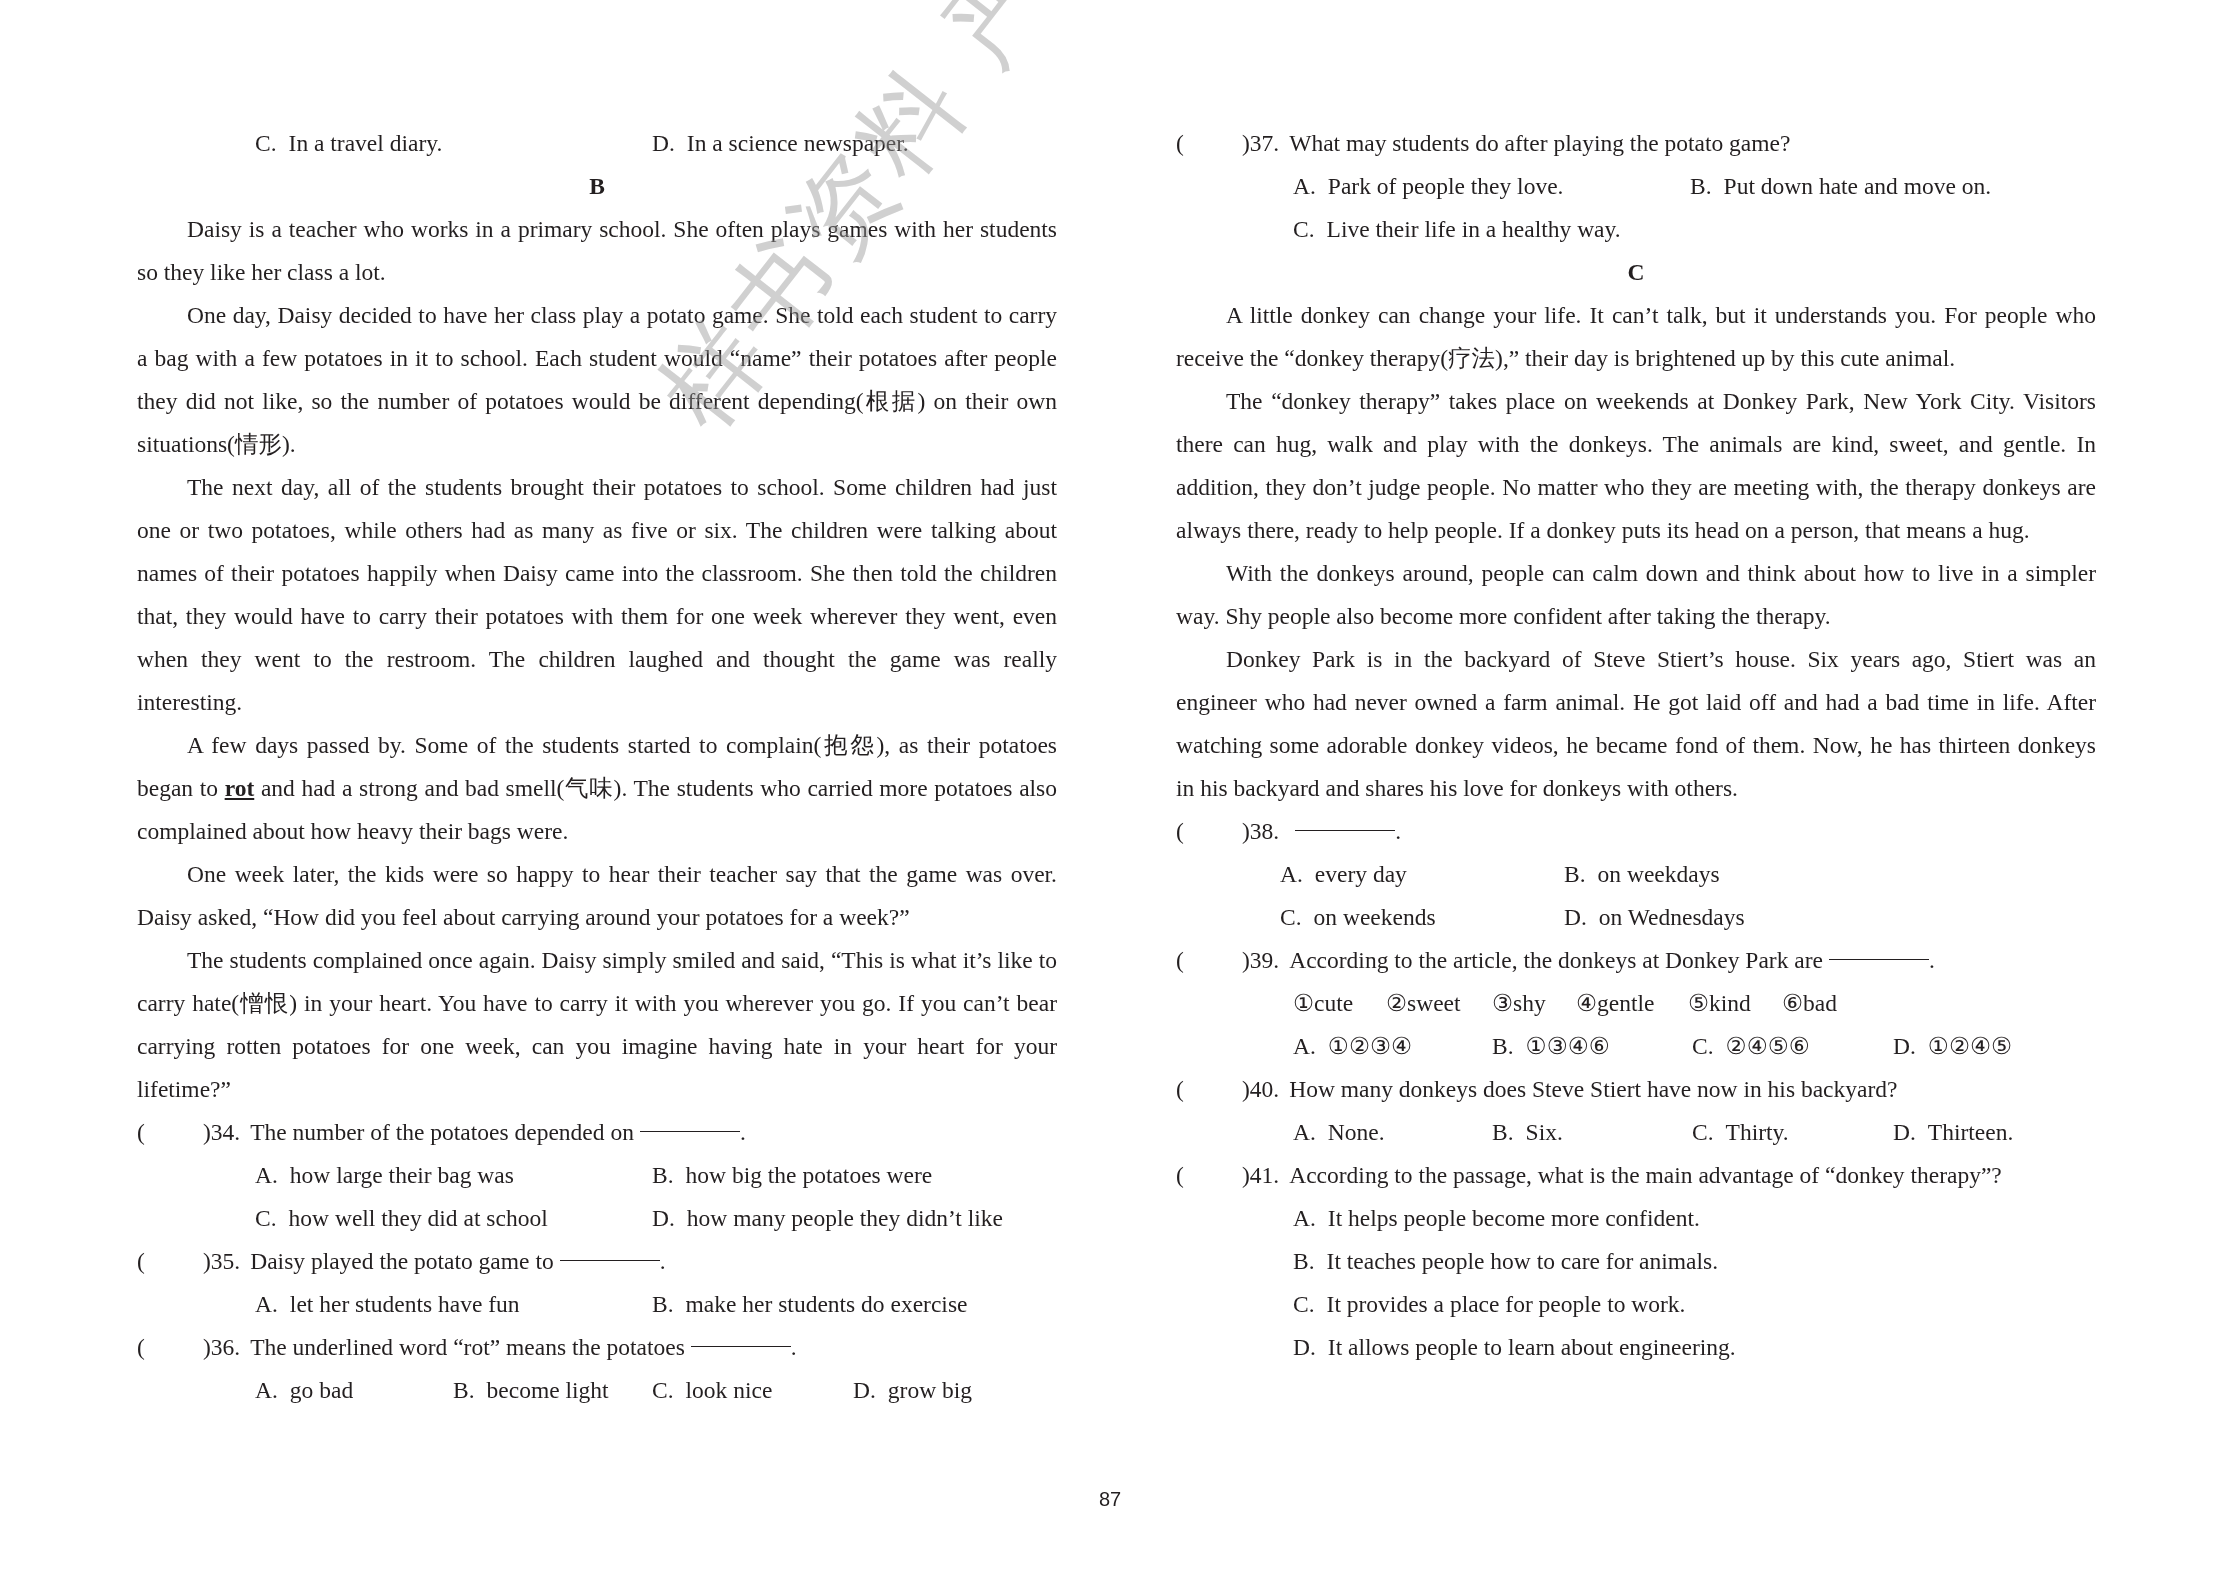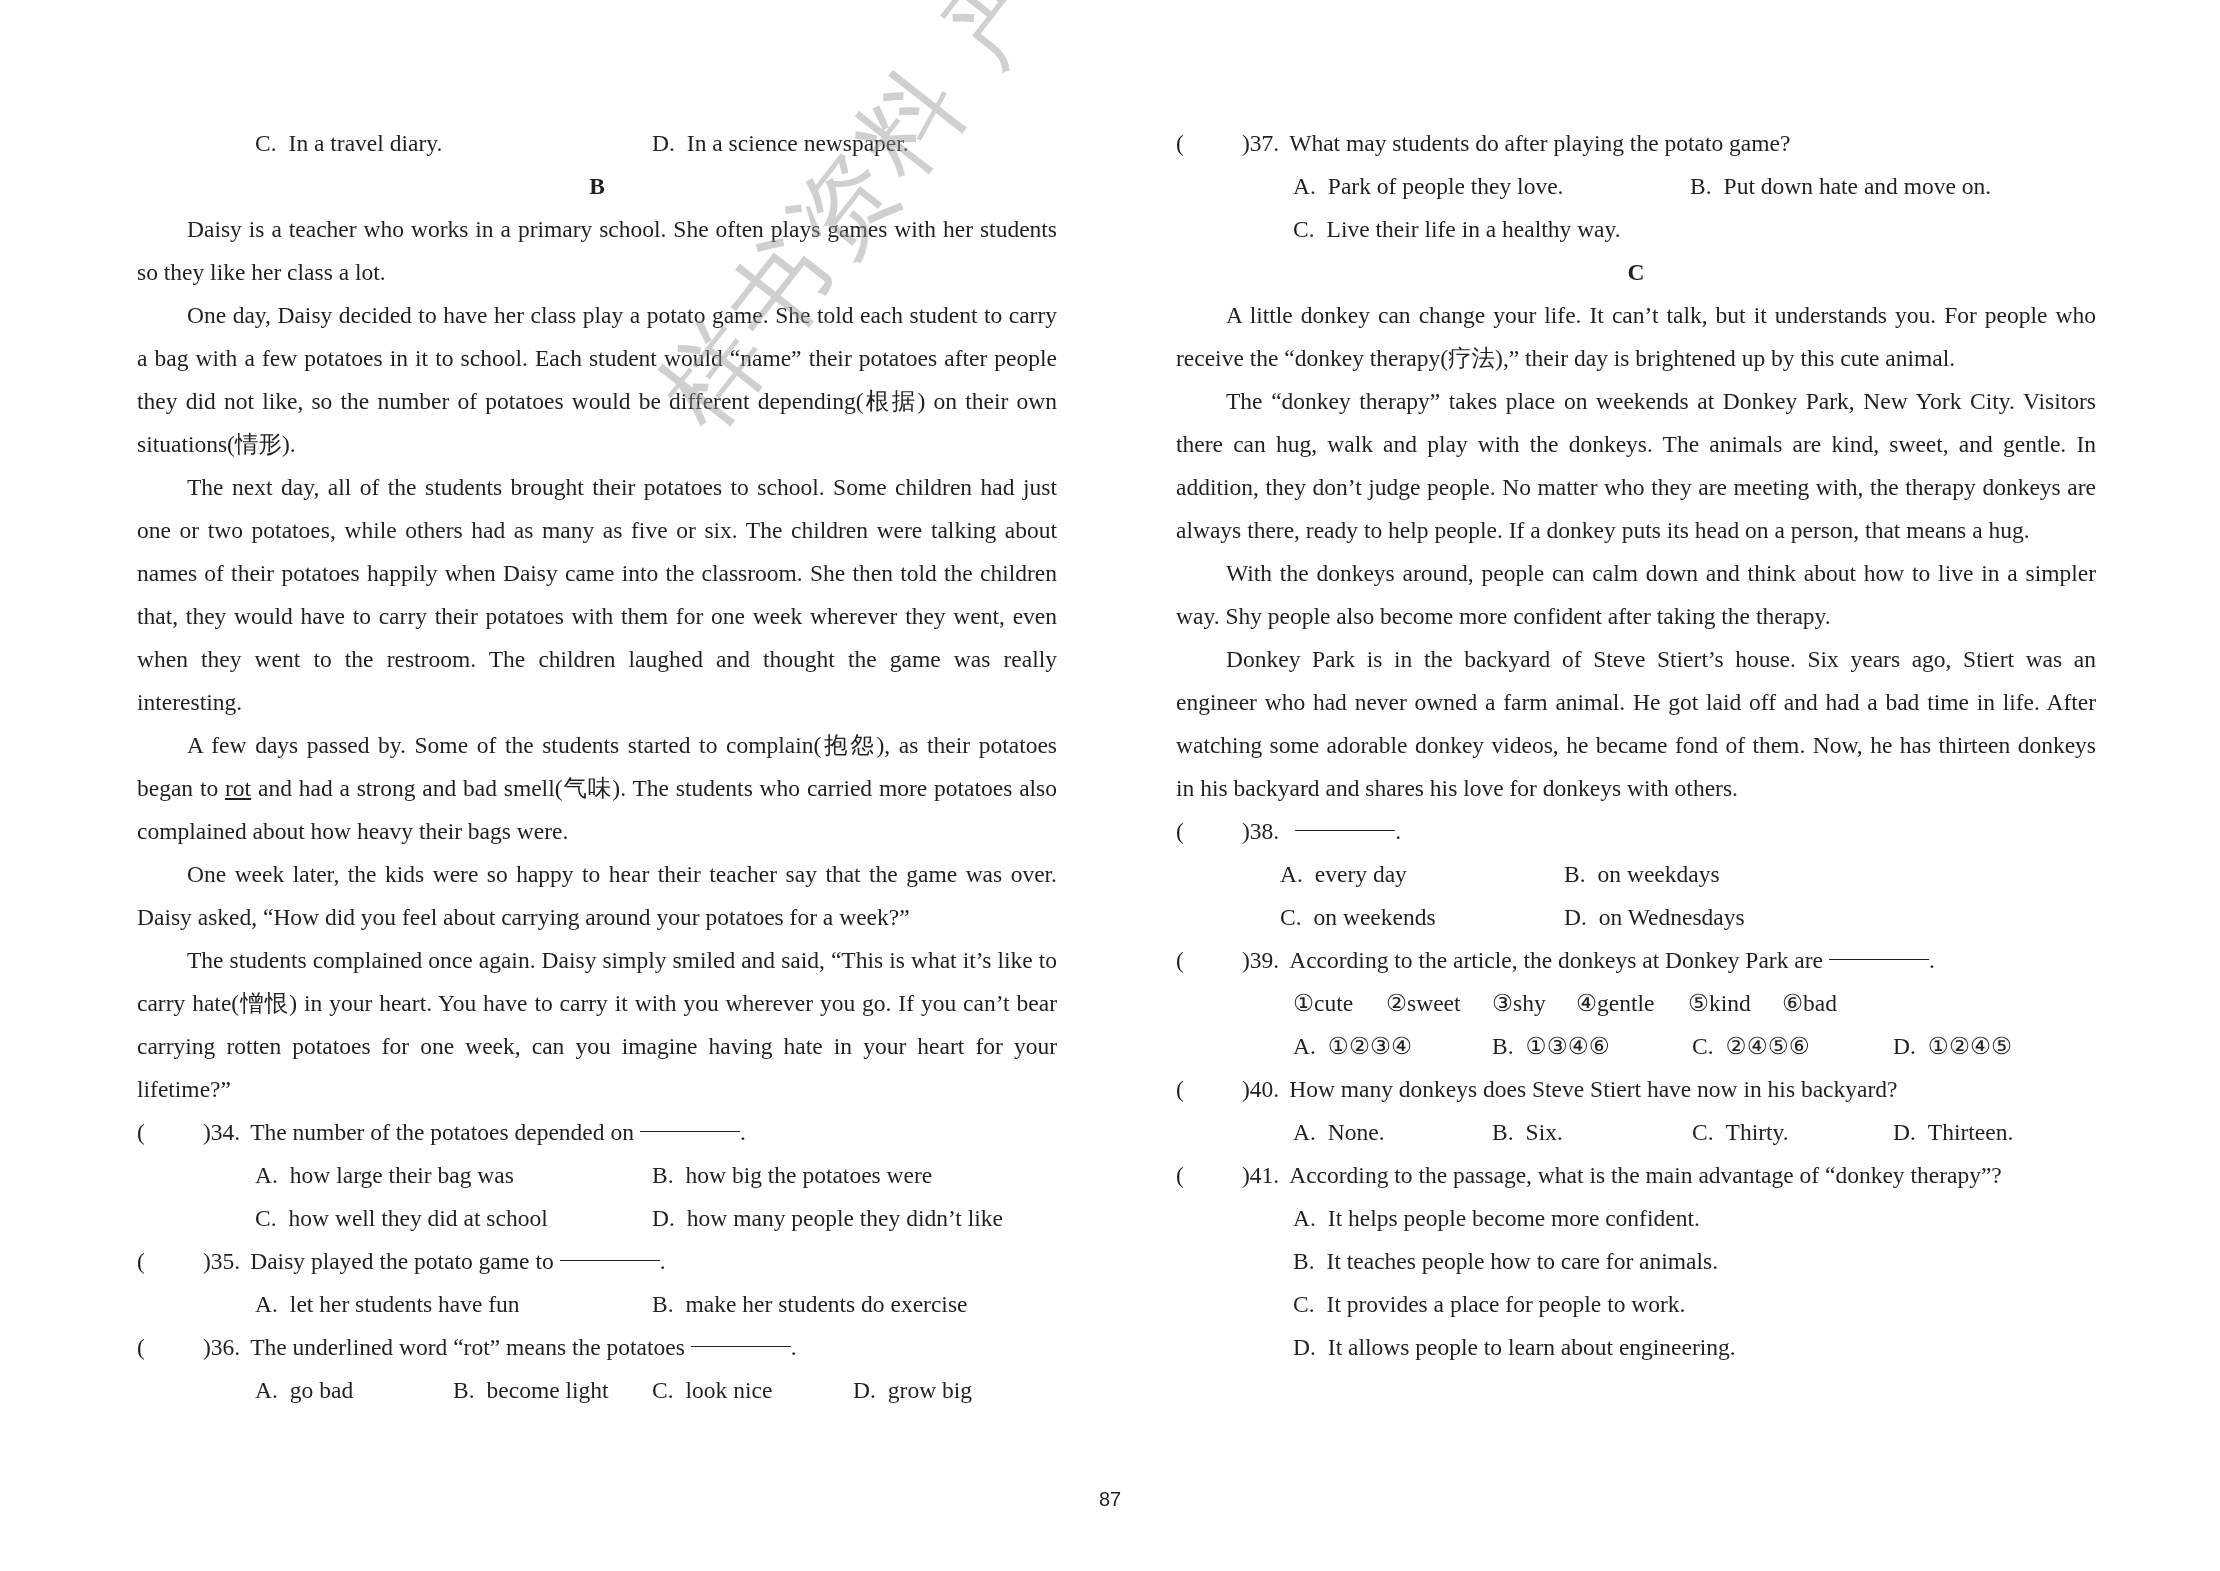--- a/index.html
+++ b/index.html
@@ -6,21 +6,21 @@
   body { width:2220px; height:1571px; position:relative; overflow:hidden;
          font-family:"Liberation Serif", "DejaVu Serif", serif; color:#231f20; }
   .page { position:absolute; left:0; top:0; width:2220px; height:1571px; }
   .col { position:absolute; top:122px; }
   .col-left { left:137px; width:920px; }
   .col-right { left:1176px; width:920px; }
   .line { height:43px; line-height:43px; font-size:23.5px; white-space:nowrap; position:relative; }
   .para { font-size:23.5px; line-height:43px; text-align:justify; text-align-last:left; }
   .para .indent { display:inline-block; width:50px; }
   .heading { text-align:center; font-weight:bold; font-size:23.5px; height:43px; line-height:43px; }
-  .u { text-decoration:underline; font-weight:normal; }
+  .u { text-decoration:underline; font-weight:bold; }
   .q { display:flex; }
   .q .paren { width:66px; display:inline-block; }
   .q .num { display:inline-block; margin-right:10px; }
   .opts { position:relative; height:43px; line-height:43px; font-size:23.5px; white-space:nowrap; }
   .opt { position:absolute; top:0; }
   .opt .letter { margin-right:12px; }
   .blank { display:inline-block; width:100px; border-bottom:1.5px solid #231f20; height:20px; vertical-align:baseline; margin-left:6px; }
   .pagenum { position:absolute; top:1488px; left:0; width:2220px; text-align:center; font-family:"Liberation Sans", sans-serif; font-size:20px; }
   .watermark { position:absolute; left:640px; top:380px; width:1000px; height:110px; font-size:100px; line-height:110px;
                color:rgba(150,150,150,0.45); transform:rotate(-52deg); transform-origin:left top;

